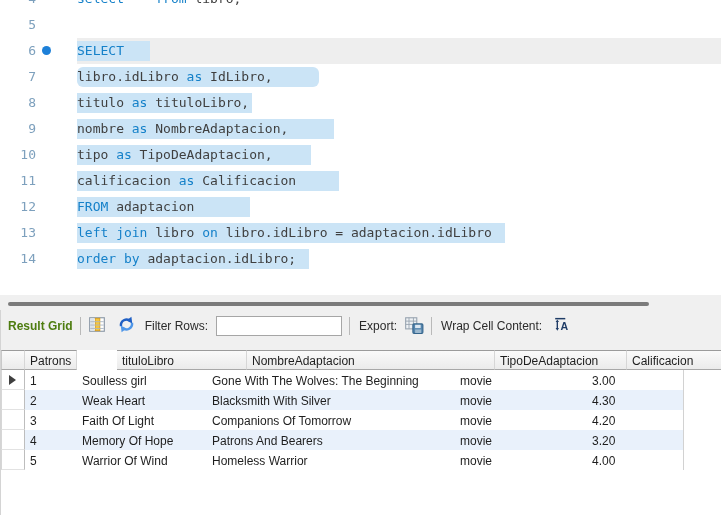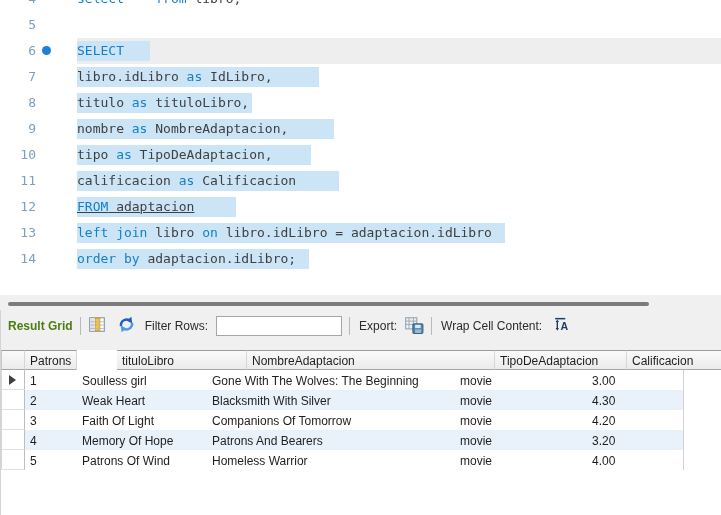--- a/index.html
+++ b/index.html
@@ -78,21 +78,21 @@
               <span class="dot"></span>
             </span>
           </div>
           <div class="code stmt"><span class="sel" style="padding-right: 26px;"><span class="tok-kw">SELECT</span></span></div>
         </div>
         <div class="editor-line">
           <div class="gutter">
             <span class="lnum">7</span>
             <span class="markerbox"></span>
           </div>
-          <div class="code"><span class="sel" style="padding-right: 46px;"><span class="tok-pln">libro.idLibro </span><span class="tok-kw">as</span><span class="tok-pln"> IdLibro,</span></span></div>
+          <div class="code"><span class="sel" style="padding-right: 46px; border-radius: 6px;"><span class="tok-pln">libro.idLibro </span><span class="tok-kw">as</span><span class="tok-pln"> IdLibro,</span></span></div>
         </div>
         <div class="editor-line">
           <div class="gutter">
             <span class="lnum">8</span>
             <span class="markerbox"></span>
           </div>
           <div class="code"><span class="sel" style="padding-right: 3px;"><span class="tok-pln">titulo </span><span class="tok-kw">as</span><span class="tok-pln"> tituloLibro,</span></span></div>
         </div>
         <div class="editor-line">
           <div class="gutter">
@@ -113,21 +113,21 @@
             <span class="lnum">11</span>
             <span class="markerbox"></span>
           </div>
           <div class="code"><span class="sel" style="padding-right: 43px;"><span class="tok-pln">calificacion </span><span class="tok-kw">as</span><span class="tok-pln"> Calificacion</span></span></div>
         </div>
         <div class="editor-line">
           <div class="gutter">
             <span class="lnum">12</span>
             <span class="markerbox"></span>
           </div>
-          <div class="code"><span class="sel" style="padding-right: 42px; text-decoration: underline;"><span class="tok-kw">FROM</span><span class="tok-pln"> adaptacion</span></span></div>
+          <div class="code"><span class="sel" style="padding-right: 56px;"><span class="tok-kw">FROM</span><span class="tok-pln"> adaptacion</span></span></div>
         </div>
         <div class="editor-line">
           <div class="gutter">
             <span class="lnum">13</span>
             <span class="markerbox"></span>
           </div>
           <div class="code"><span class="sel" style="padding-right: 13px;"><span class="tok-kw">left join</span><span class="tok-pln"> libro </span><span class="tok-kw">on</span><span class="tok-pln"> libro.idLibro = adaptacion.idLibro</span></span></div>
         </div>
         <div class="editor-line">
           <div class="gutter">
@@ -243,21 +243,21 @@
             <div class="cell" style="width: 130px;">Memory Of Hope</div>
             <div class="cell" style="width: 248px;">Patrons And Bearers</div>
             <div class="cell" style="width: 132px;">movie</div>
             <div class="cell" style="width: 96px;">3.20</div>
           </div>
         </div>
         <div class="trow">
           <div class="g-cell"></div>
           <div class="cells">
             <div class="cell" style="width: 52px;">5</div>
-            <div class="cell" style="width: 130px;">Patrons Of Wind</div>
+            <div class="cell" style="width: 130px;">Warrior Of Wind</div>
             <div class="cell" style="width: 248px;">Homeless Warrior</div>
             <div class="cell" style="width: 132px;">movie</div>
             <div class="cell" style="width: 96px;">4.00</div>
           </div>
         </div>
       </div>
   </div>
 
   <div class="left-edge"></div>
 </div>

